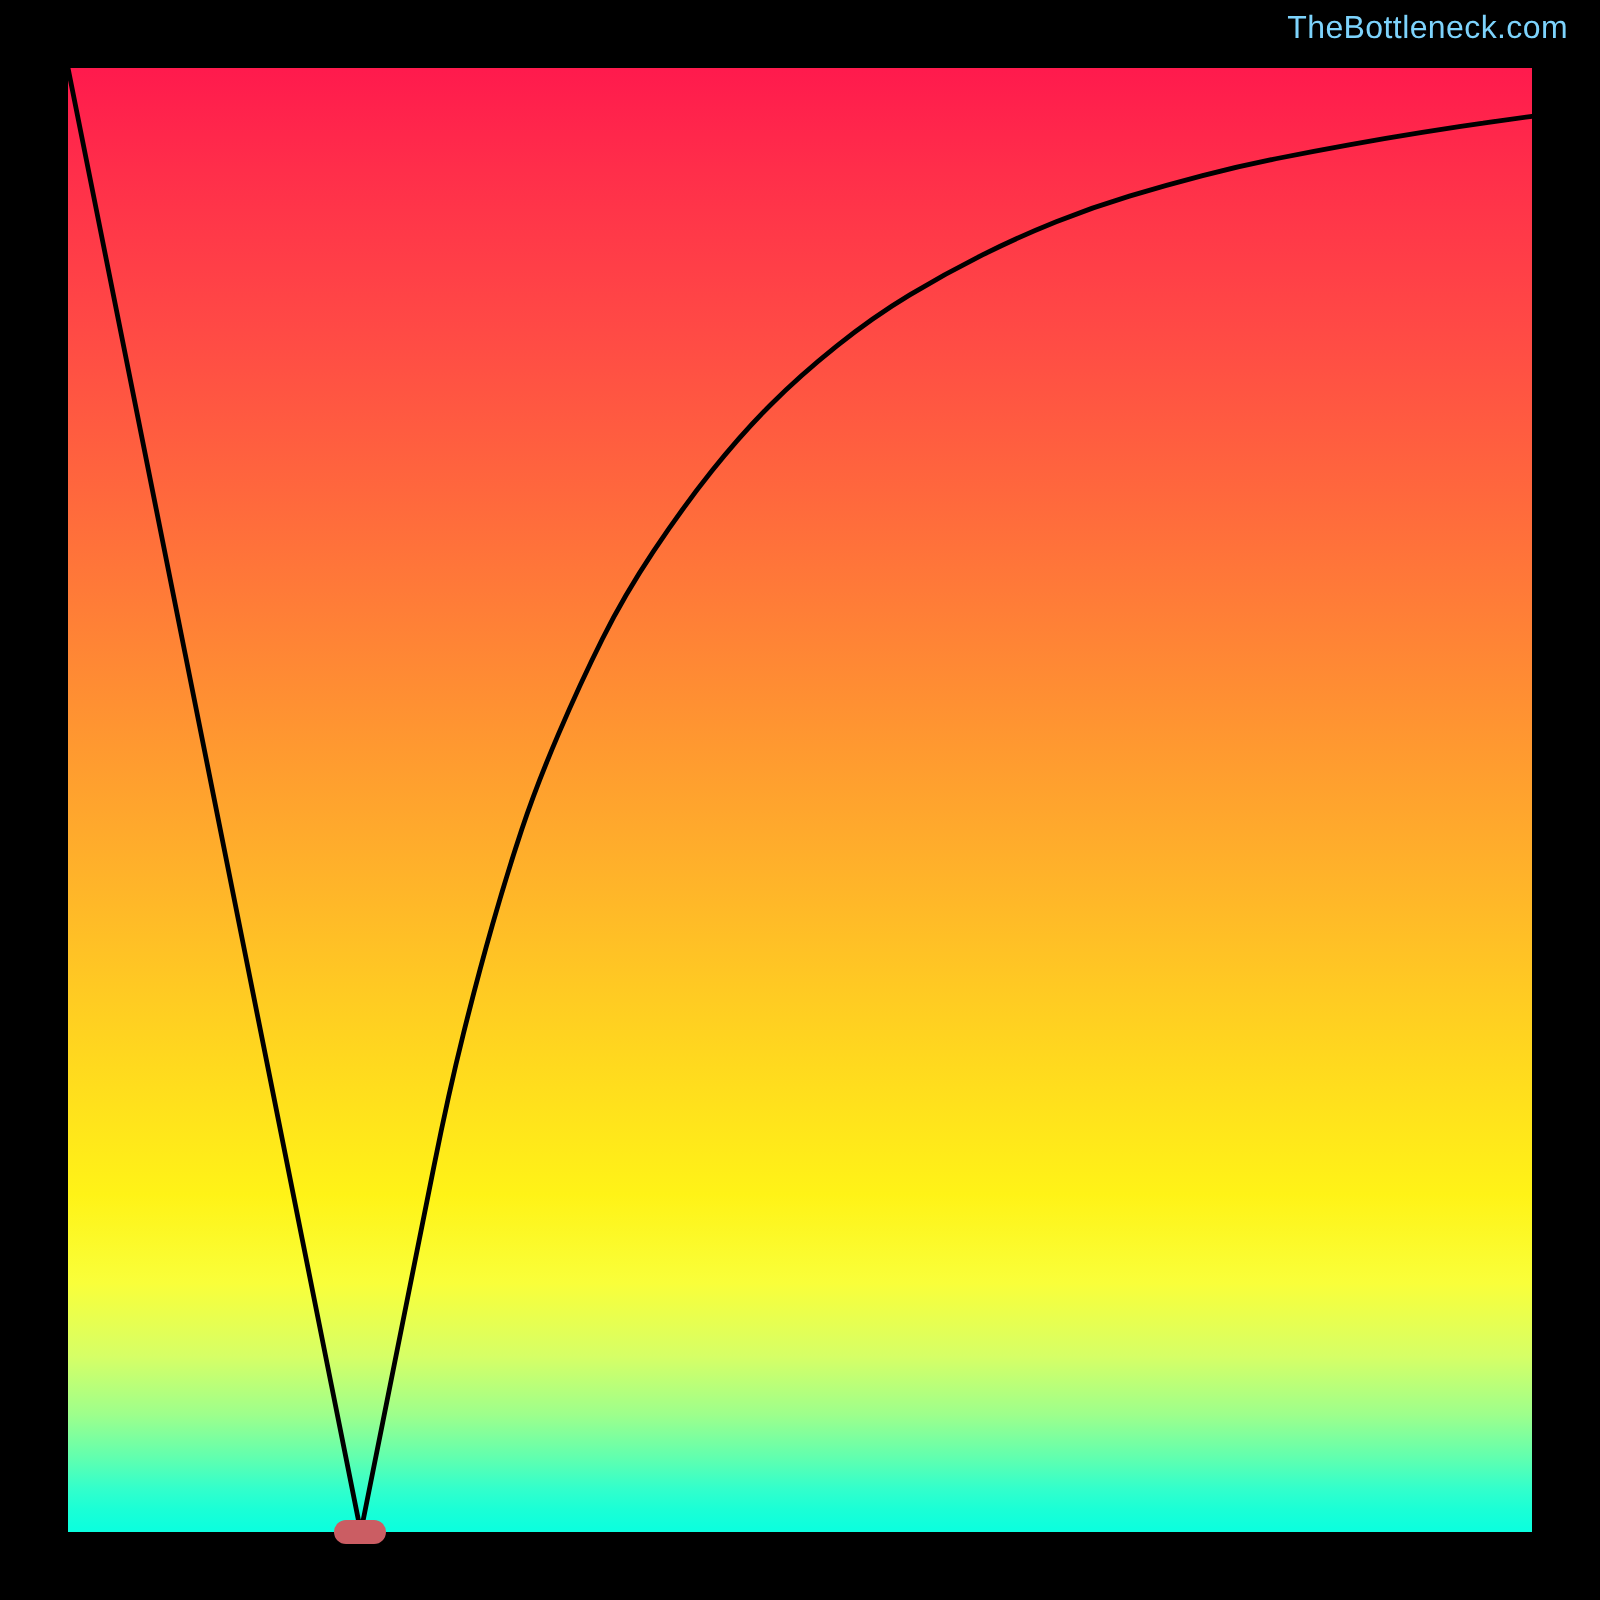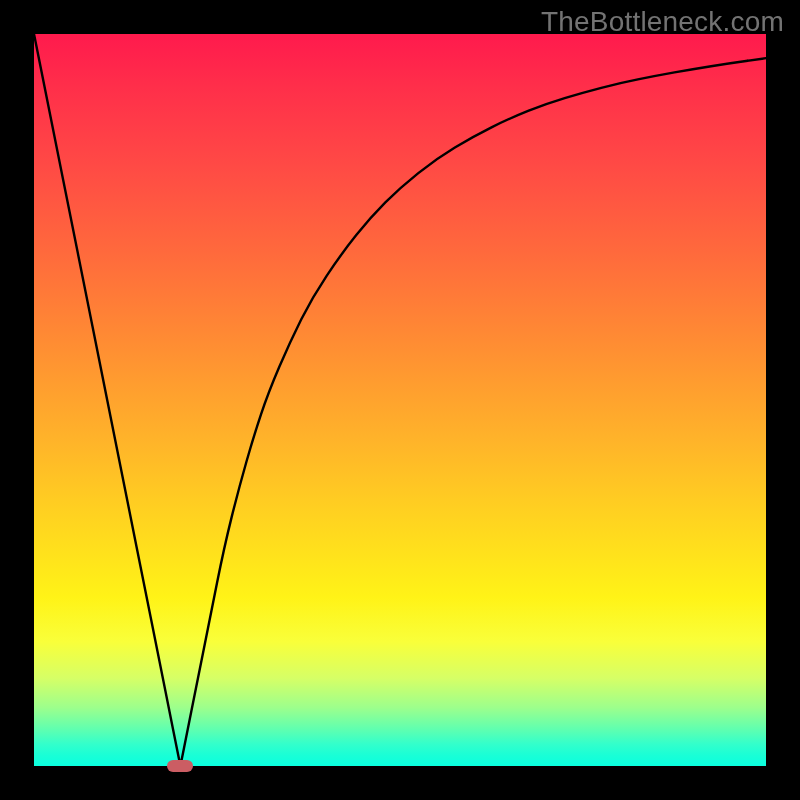--- a/index.html
+++ b/index.html
@@ -39,22 +39,22 @@
       #5fffb0 95%,
       #33ffcb 97%,
       #1affd6 98.5%,
       #0affdf 100%
     );
   }
   .watermark {
     position: absolute;
     top: 6px;
     right: 16px;
-    color: #737373;
-    font-size: 28px;
+    color: #7dd3fc;
+    font-size: 16px;
     font-weight: 400;
     letter-spacing: 0.2px;
     user-select: none;
   }
   svg.curve {
     position: absolute;
     left: 0;
     top: 0;
     width: 732px;
     height: 732px;

